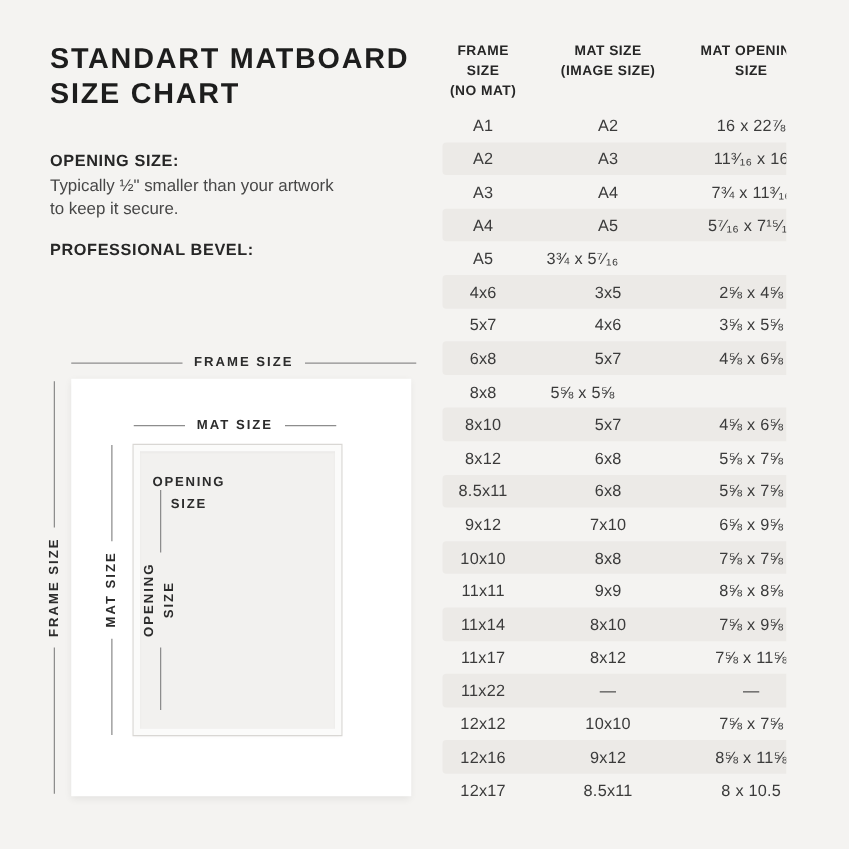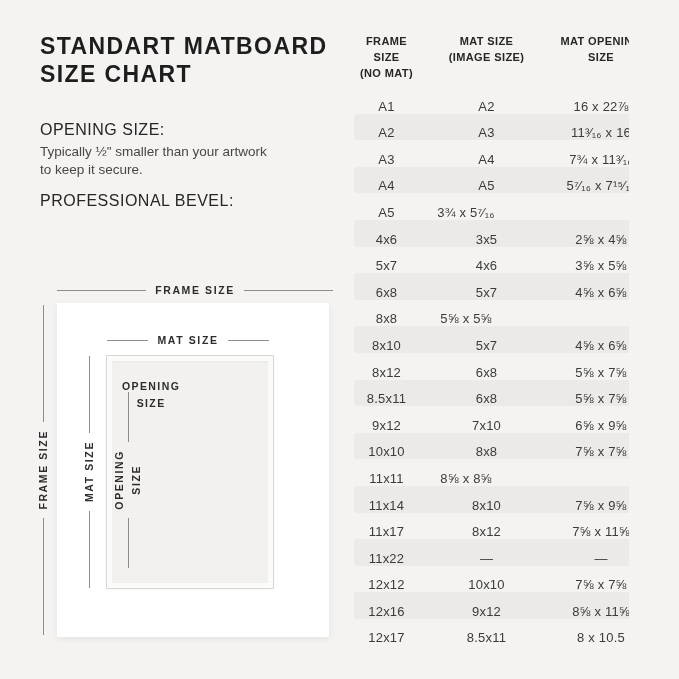--- a/index.html
+++ b/index.html
@@ -11,21 +11,21 @@
   }
   
   .page-title{
     position:absolute;left:40px;top:32px;
     font-size:23px;font-weight:700;letter-spacing:1.4px;line-height:28px;
     color:#1d1d1d;white-space:pre-line;
   }
   .section{position:absolute;left:40px;width:300px;}
   .section.s1{top:121px;}
   .section.s2{top:192px;}
-  .section-heading{font-size:16px;font-weight:400;letter-spacing:.5px;color:#262626;margin:0 0 4px 0;}
+  .section-heading{font-size:13px;font-weight:700;letter-spacing:.5px;color:#262626;margin:0 0 4px 0;}
   .section-body{font-size:13.5px;color:#474747;line-height:1.36;white-space:pre-line;}
   
   .abs{position:absolute;}
   .guide-h{display:flex;align-items:center;gap:9px;}
   .guide-h .ln{flex:1;height:1px;background:var(--guide-line,#8d8d8d);}
   .guide-label{
     font-size:10.5px;font-weight:700;letter-spacing:1.6px;color:#2c2c2c;
     white-space:pre;text-align:center;
   }
   .guide-h2{display:flex;align-items:flex-start;gap:8px;flex-direction:column;}
@@ -57,21 +57,21 @@
   .frame-vguide{left:36px;top:305px;width:14px;height:330px;}
   .mat-vguide{left:82px;top:356px;width:14px;height:232px;}
   .opening-vguide{left:112px;top:392px;width:32px;height:176px;}
   
   .thead{left:354px;top:33px;width:294px;display:flex;}
   .hcell{
     font-size:11px;font-weight:700;letter-spacing:.4px;line-height:16px;
     color:#262626;text-align:center;white-space:pre-line;
   }
   .tbody{left:354px;top:87px;width:294px;}
-  .trow{display:flex;align-items:flex-end;height:26.6px;}
+  .trow{display:flex;align-items:center;height:26.6px;}
   .trow.striped{background:var(--row-stripe,#eceae7);border-radius:3px;}
   .tcell{font-size:13px;color:#3b3b3b;text-align:center;letter-spacing:.2px;}
   .c0{width:65px;}
   .c1{width:135px;}
   .c2{width:94px;}
 </style>
 </head>
 <body>
 
 <div class="canvas">
@@ -204,20 +204,21 @@
         <div class="tcell c1">7x10</div>
         <div class="tcell c2">6⅝ x 9⅝</div>
       </div>
       <div class="trow striped">
         <div class="tcell c0">10x10</div>
         <div class="tcell c1">8x8</div>
         <div class="tcell c2">7⅝ x 7⅝</div>
       </div>
       <div class="trow">
         <div class="tcell c0">11x11</div>
+        <div class="tcell c1">9x9</div>
         <div class="tcell c2">8⅝ x 8⅝</div>
       </div>
       <div class="trow striped">
         <div class="tcell c0">11x14</div>
         <div class="tcell c1">8x10</div>
         <div class="tcell c2">7⅝ x 9⅝</div>
       </div>
       <div class="trow">
         <div class="tcell c0">11x17</div>
         <div class="tcell c1">8x12</div>

